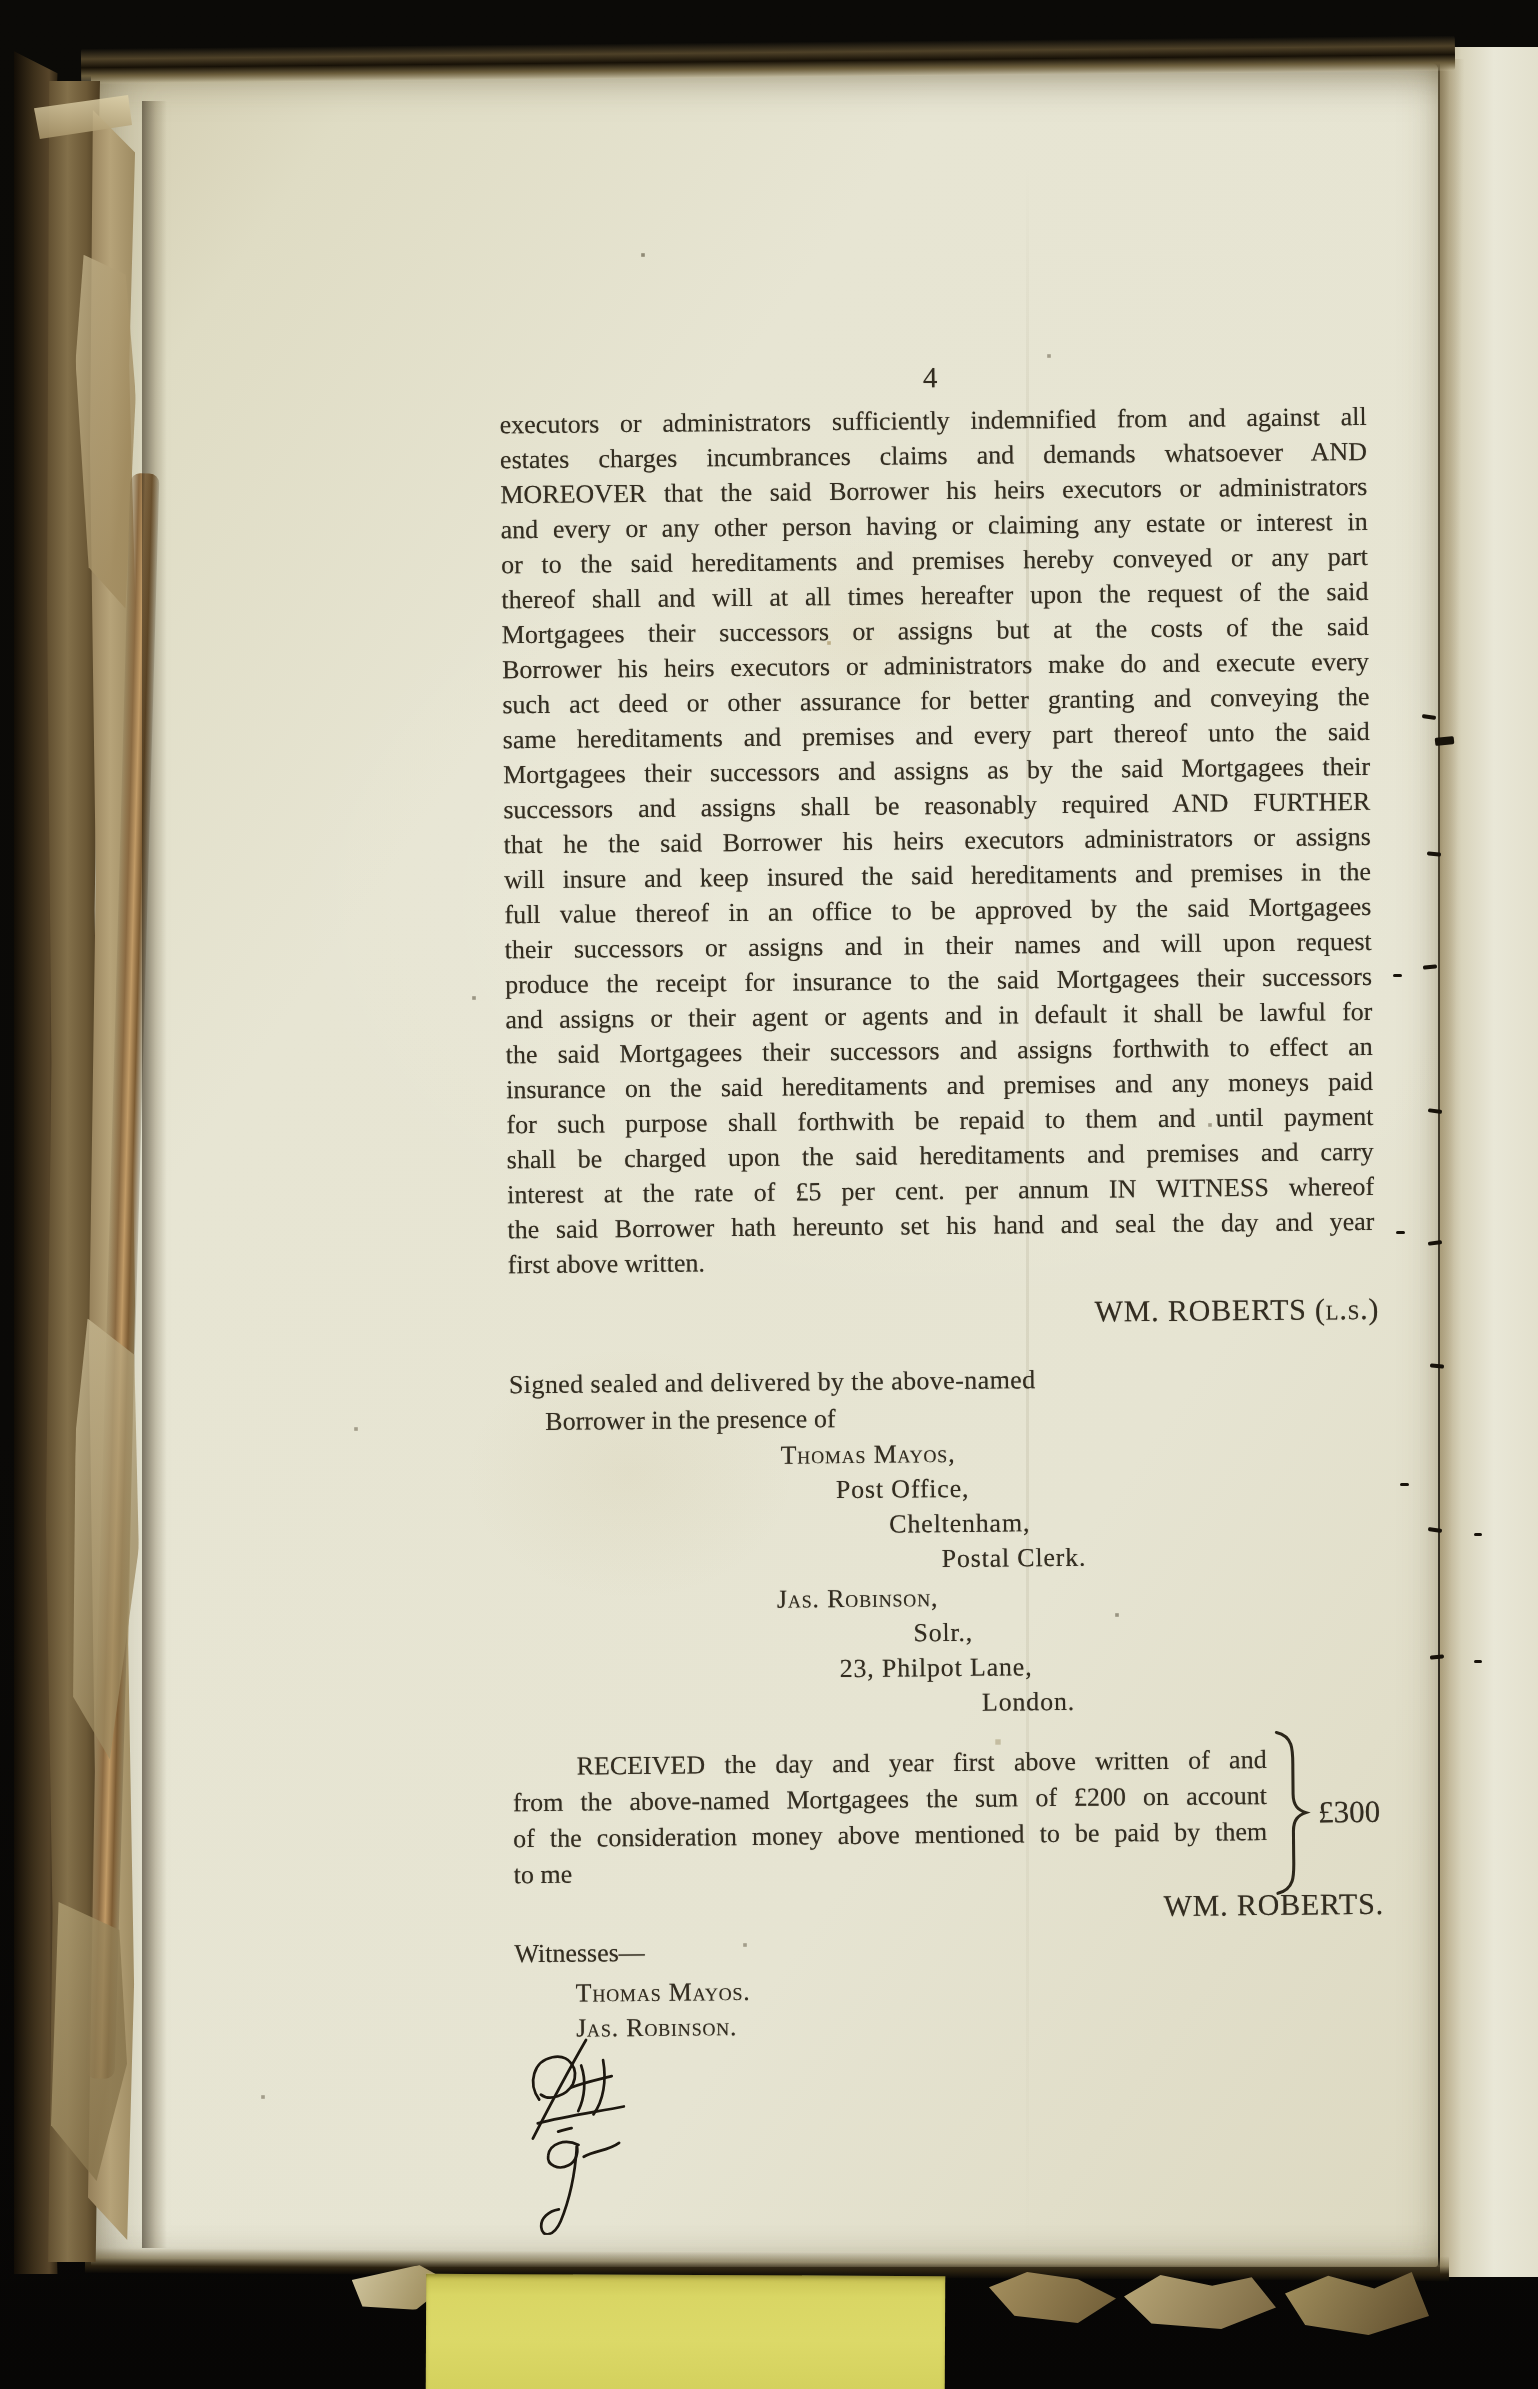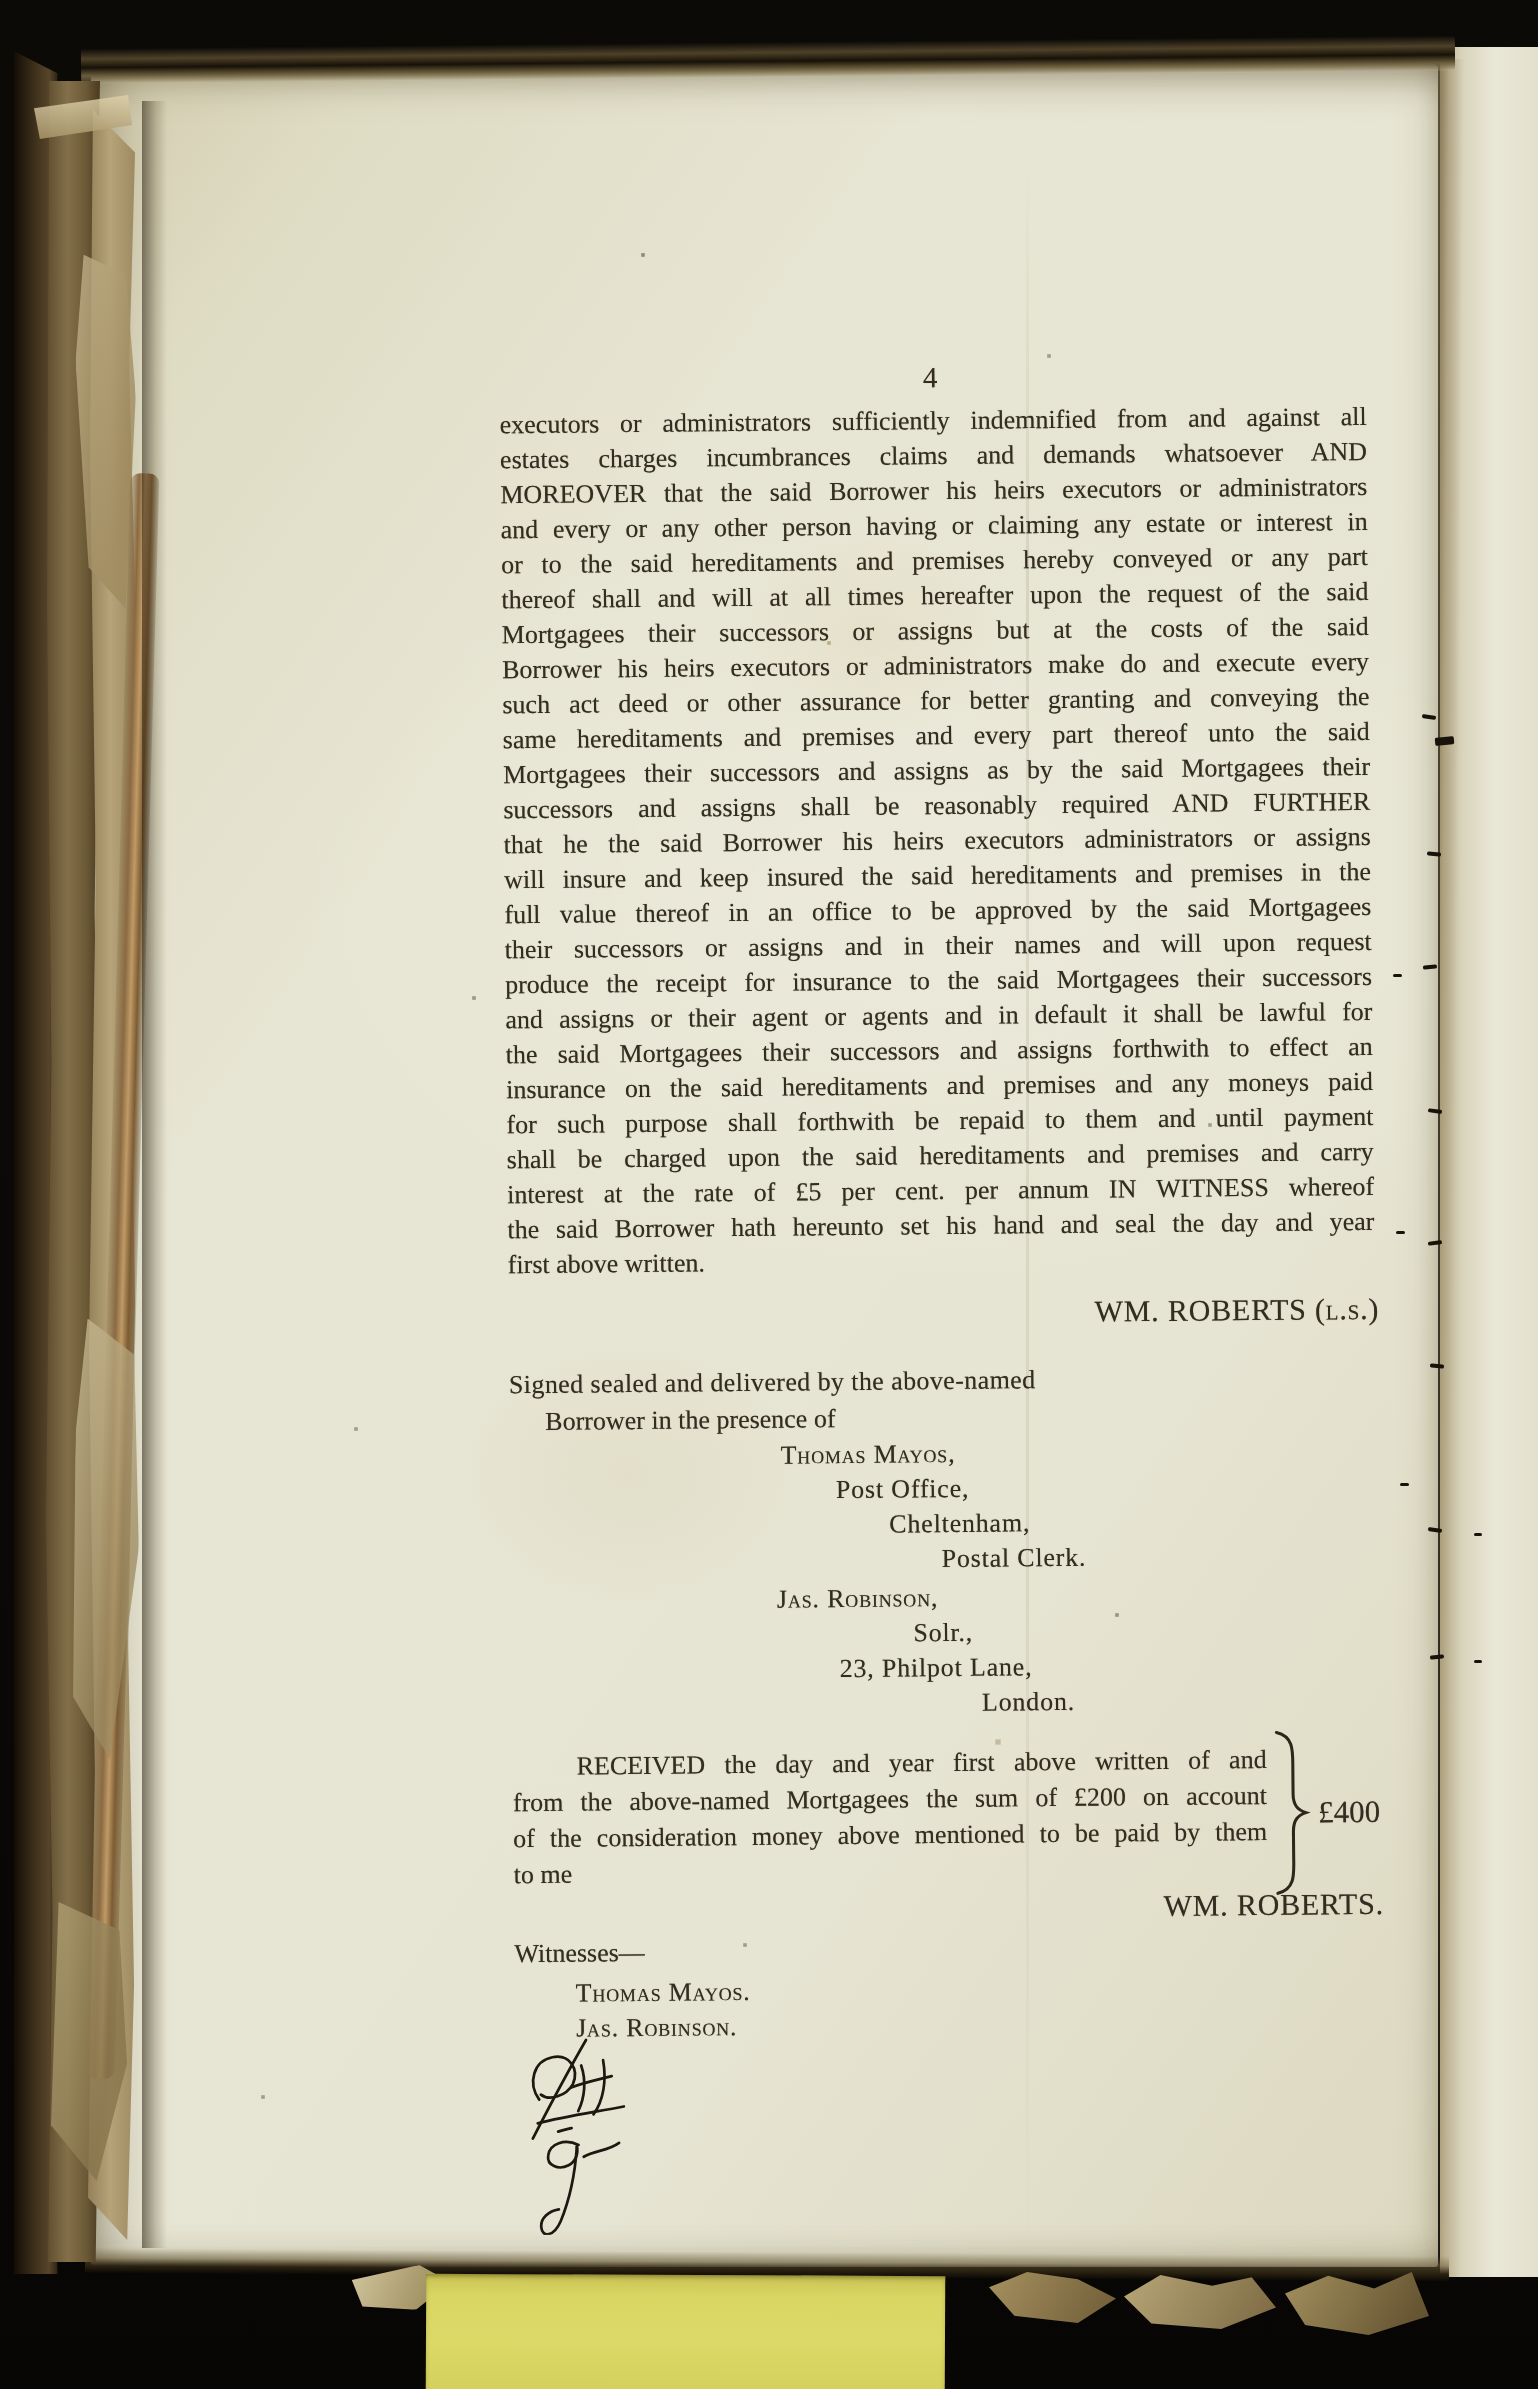--- a/index.html
+++ b/index.html
@@ -235,21 +235,21 @@
         <div class="line i1">from the above-named Mortgagees the sum of £200 on account</div>
         <div class="line i2">of the consideration money above mentioned to be paid by them</div>
         <div class="line i3 last">to me</div>
       </div>
 
     <div class="brace">
       <svg width="39" height="166" viewBox="0 0 46 196">
         <path d="M6,3 C27,8 25,26 25,46 L25,76 C25,90 31,95 40,98 C31,101 25,106 25,120 L25,150 C25,170 27,188 6,193" fill="none" stroke="#2c271b" stroke-width="3.6" stroke-linecap="round"></path>
       </svg>
     </div>
-    <div class="amount">£400</div>
+    <div class="amount">£300</div>
 
     <div class="sig-line sig2">WM. ROBERTS.</div>
 
     <div class="witnesses-label">Witnesses—</div>
 
     <div class="wnames">
         <div class="line i0">Thomas Mayos.</div>
         <div class="line i1 last">Jas. Robinson.</div>
       </div>
 

